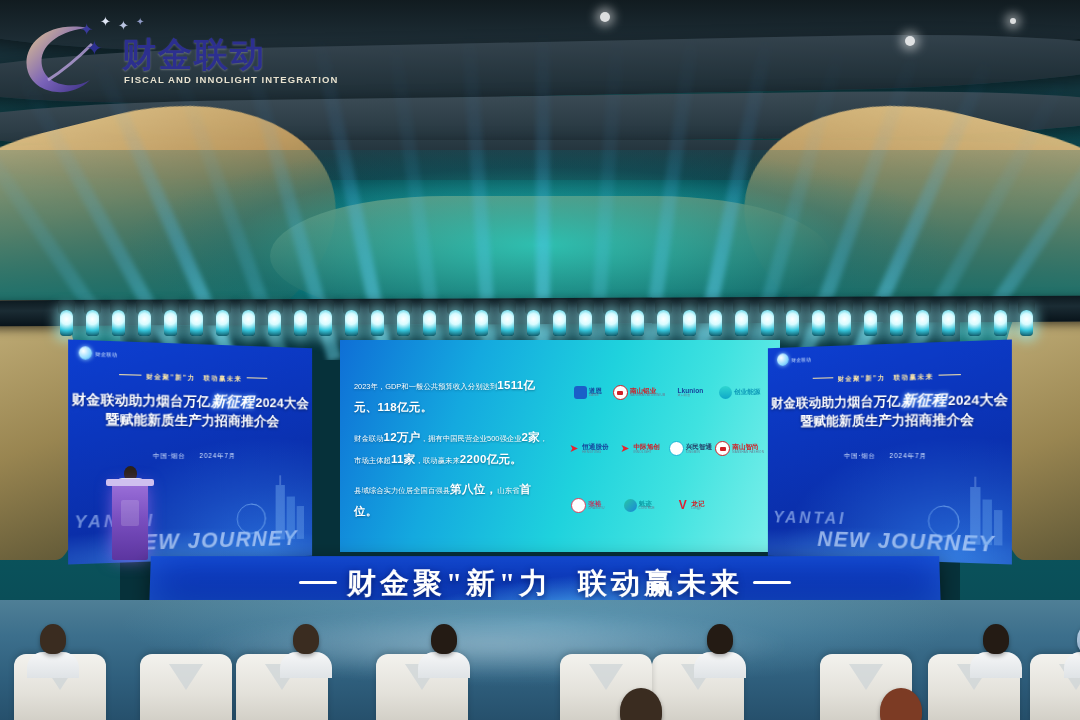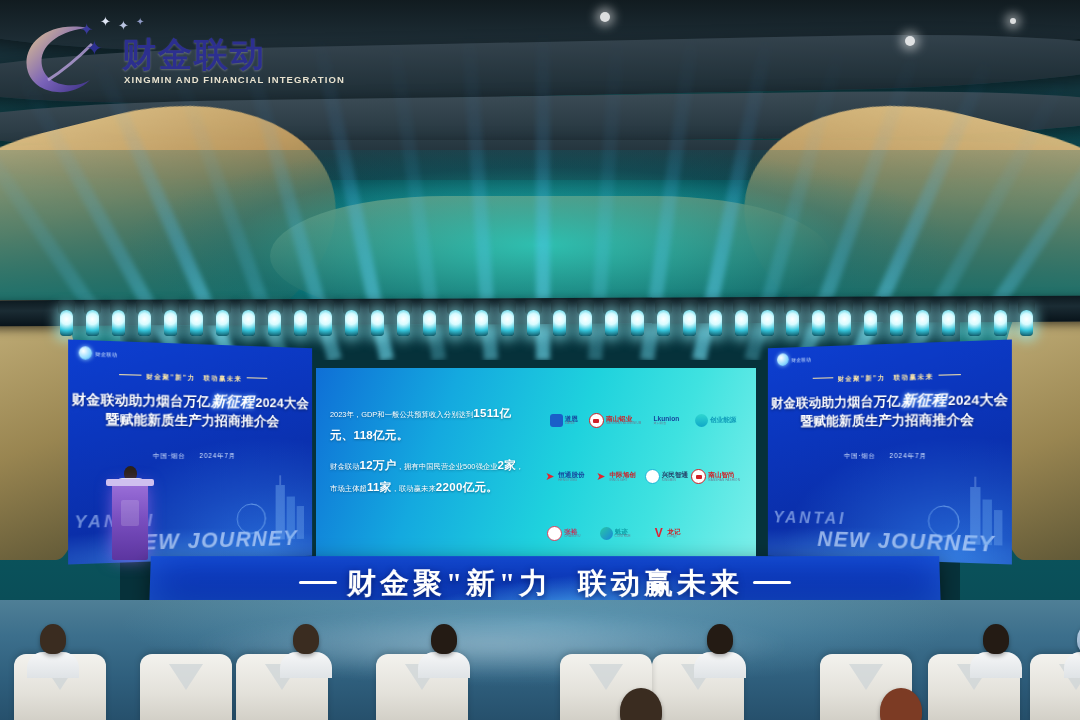--- a/index.html
+++ b/index.html
@@ -86,23 +86,22 @@
   
   .screen{position:absolute;overflow:hidden;}
   .panel-blue{
     background:
       radial-gradient(ellipse 260px 160px at 80% 95%, rgba(60,150,255,.55), rgba(0,0,0,0) 70%),
       linear-gradient(165deg,#0d3fd1 0%,#0b36bd 35%,#0a2ea8 70%,#0b2f9e 100%);
   }
   .panel-left{left:70px;top:344px;width:250px;height:216px;transform:perspective(700px) rotateY(13deg);}
   .panel-right{right:70px;top:344px;width:250px;height:216px;transform:perspective(700px) rotateY(-13deg);}
   .panel-center{
-    left:316px;top:340px;width:440px;height:212px;
+    left:340px;top:340px;width:440px;height:212px;
     background:linear-gradient(110deg,#0f6fd6 0%,#14a9df 28%,#1fd2dd 55%,#3fe2e0 75%,#7ff0ea 100%);
-    margin-top:28px;
   }
   .panel-logo{position:absolute;left:10px;top:6px;display:flex;align-items:center;gap:3px;}
   .panel-logo .mark{
     width:13px;height:13px;border-radius:50%;
     background:radial-gradient(circle at 35% 35%,#ffffff,#8ad8ff 60%,#2f7fe0);
     box-shadow:0 0 4px rgba(160,220,255,.9);
   }
   .panel-logo .mark-txt{font-size:5px;color:#cfe6ff;letter-spacing:.3px;white-space:nowrap;}
   .tagline{
     position:absolute;left:0;right:0;top:30px;text-align:center;
@@ -417,20 +416,21 @@
       <rect x="79" y="40" width="8" height="34" fill="#7fb6f5" opacity=".6"></rect>
       <path d="M61 18 L61 8" stroke="#bcdcff" stroke-width="1"></path>
     </svg>
   </div>
 
   <div class="screen panel-center">
     <div class="ctr-inner">
       <div class="ctr-text" id="ctr-text">
           <p><span>2023年，GDP和一般公共预算收入分别达到</span><span class="big">1511亿元、118亿元。</span></p>
           <p><span>财金联动</span><span class="big">12万户</span><span>，拥有中国民营企业500强企业</span><span class="big">2家</span><span>，市场主体超</span><span class="big">11家</span><span>，联动赢未来</span><span class="big">2200亿元。</span></p>
+          <p><span>县域综合实力位居全国百强县</span><span class="big">第八位，</span><span>山东省</span><span class="big">首位。</span></p>
         </div>
       <div class="ctr-logos" id="logo-grid">
           <div class="logo-cell">
             <span class="logo-badge lb-blue"></span>
             <span class="logo-txt">
               <span class="logo-cn cn-blue">道恩</span>
               <span class="logo-en">DAWN</span>
             </span>
           </div>
           <div class="logo-cell">
@@ -589,16 +589,16 @@
       <path d="M74 26 C60 40 46 52 30 62" stroke="#b8a0dd" stroke-width="3" fill="none" opacity=".8"></path>
     </svg>
     <div class="wm-stars">
       <span class="star" style="left:10px;top:8px;font-size:16px;">✦</span>
       <span class="star" style="left:30px;top:2px;color:#dfe6f5;">✦</span>
       <span class="star" style="left:48px;top:6px;color:#b9c3e0;">✦</span>
       <span class="star" style="left:66px;top:4px;color:#8f9ac6;font-size:10px;">✦</span>
       <span class="star" style="left:16px;top:24px;font-size:20px;color:#2c2f8f;">✦</span>
     </div>
     <div class="wm-cn">财金联动</div>
-    <div class="wm-en">XINGMIN AND FINANCIAL INTEGRATION</div>
+    <div class="wm-en">FISCAL AND INNOLIGHT INTEGRATION</div>
   </div>
 
 </div>
 
 </body></html>

